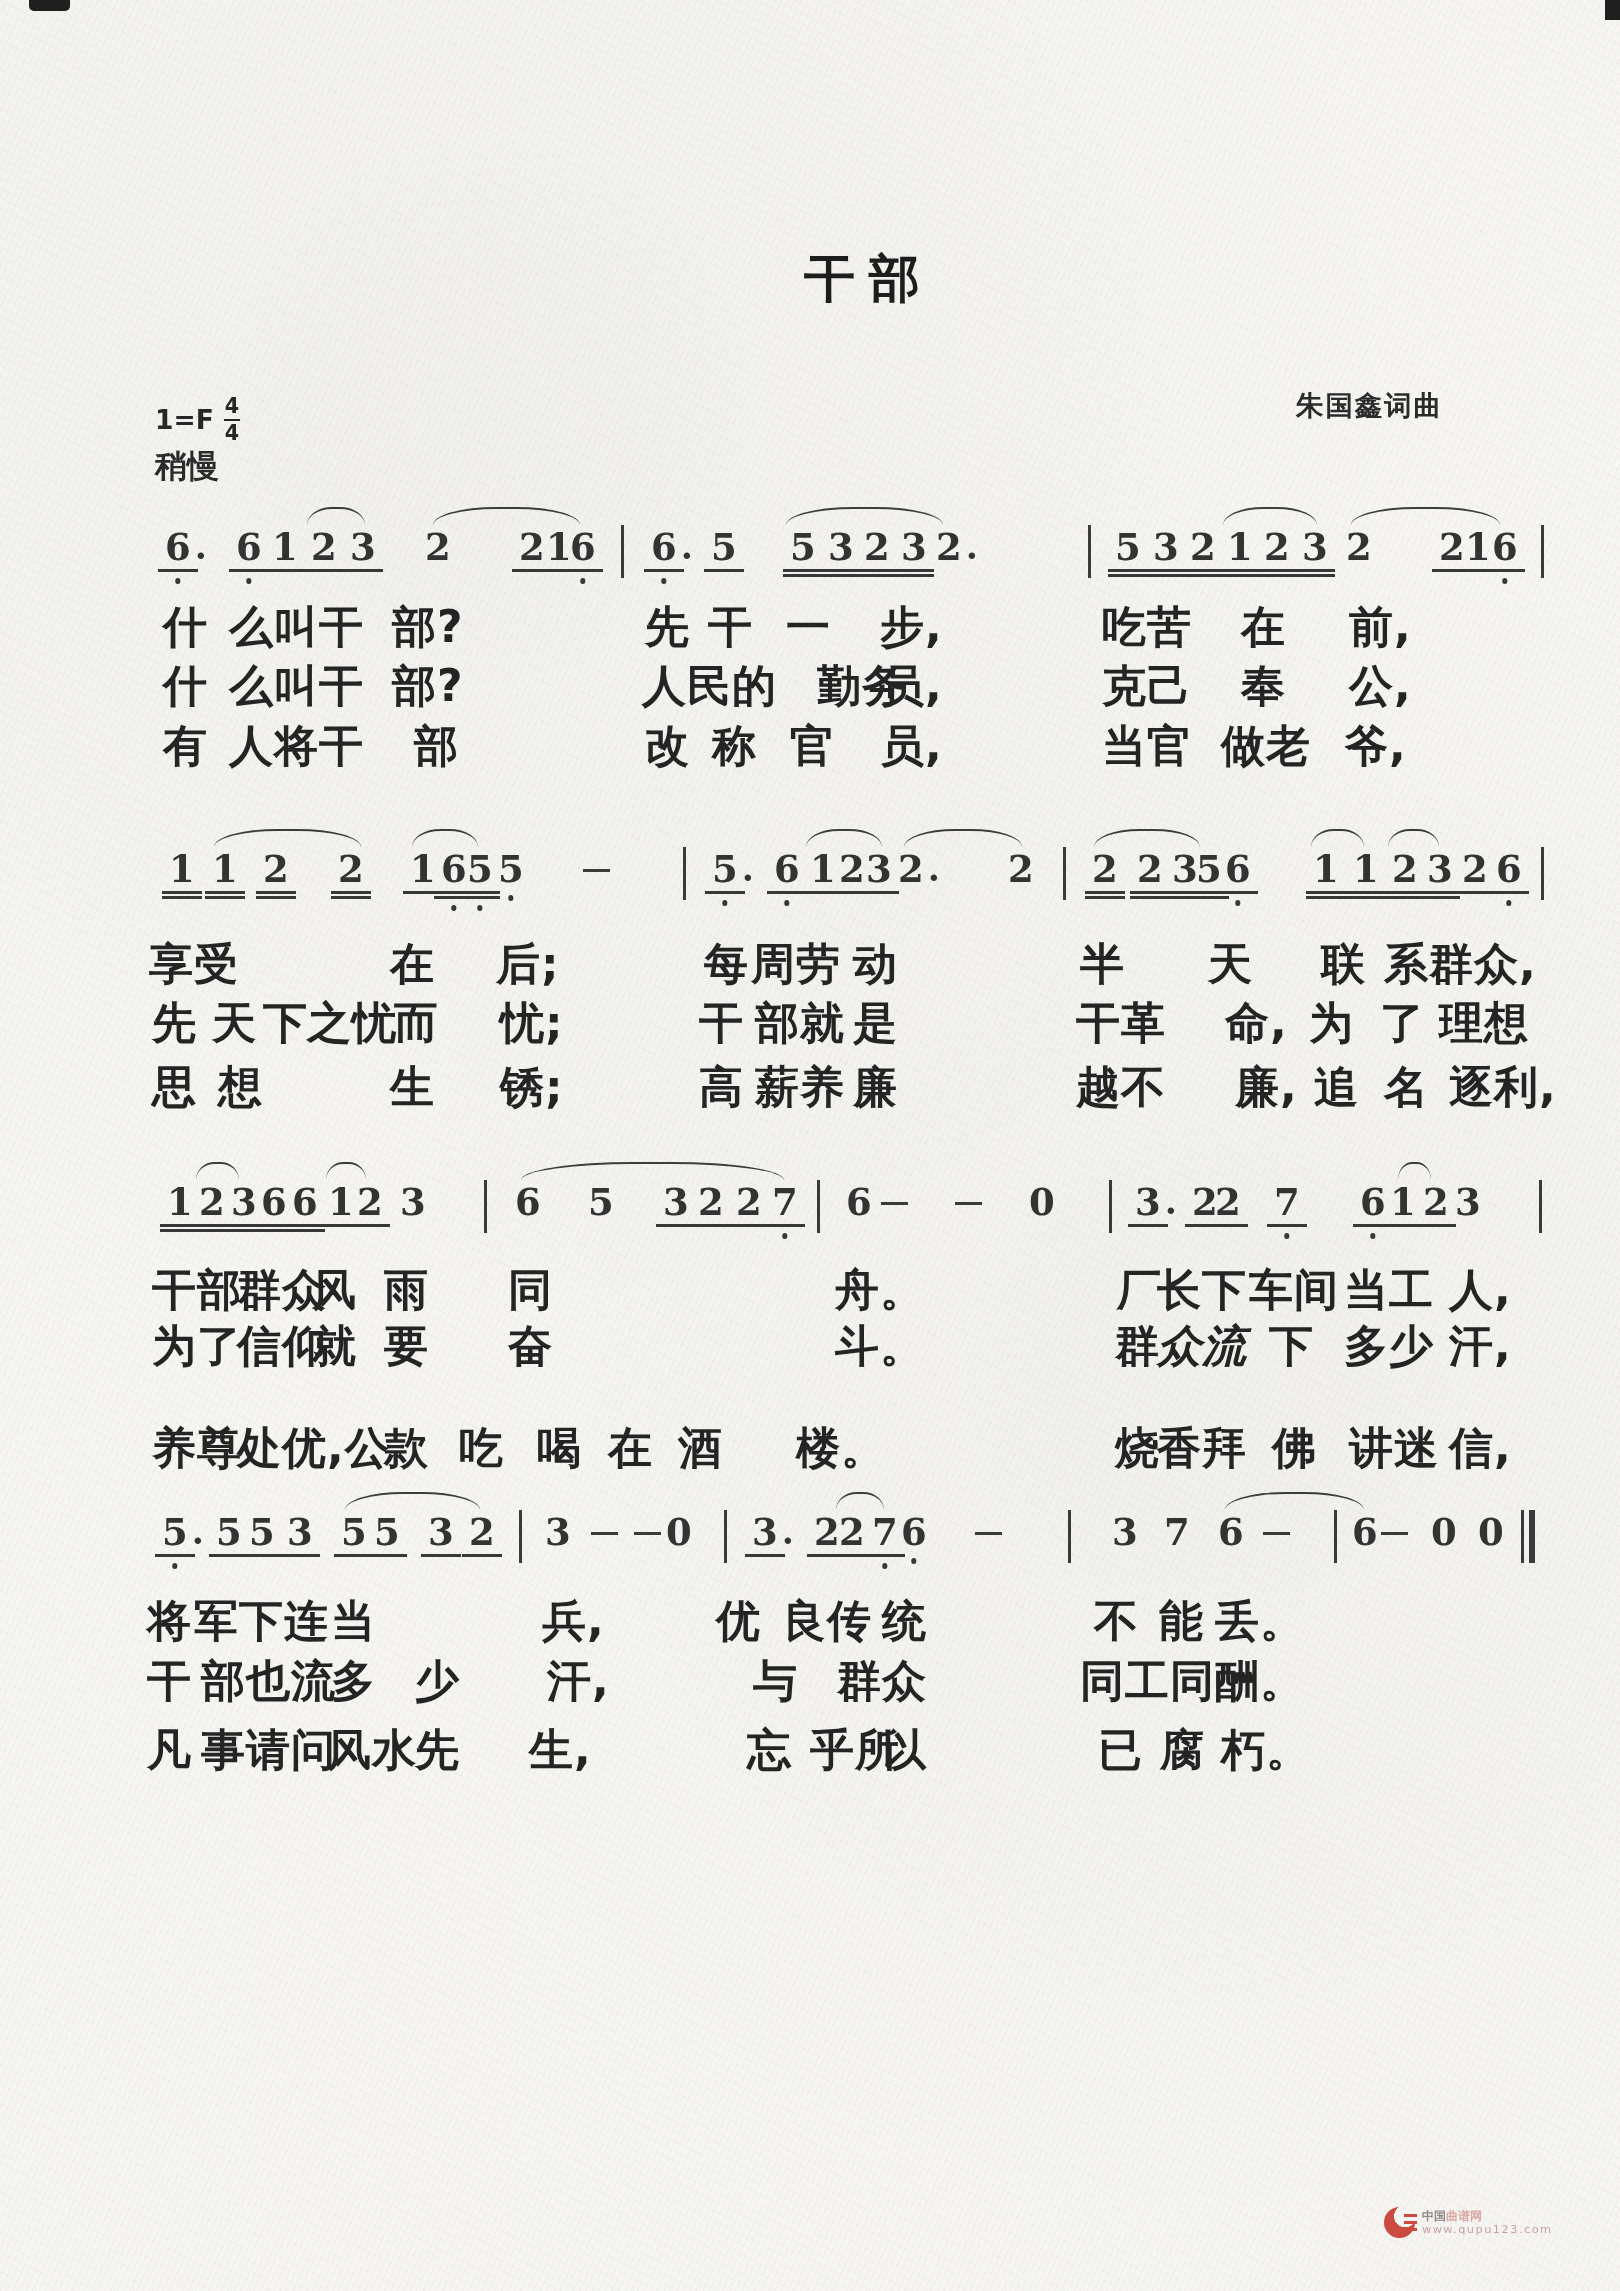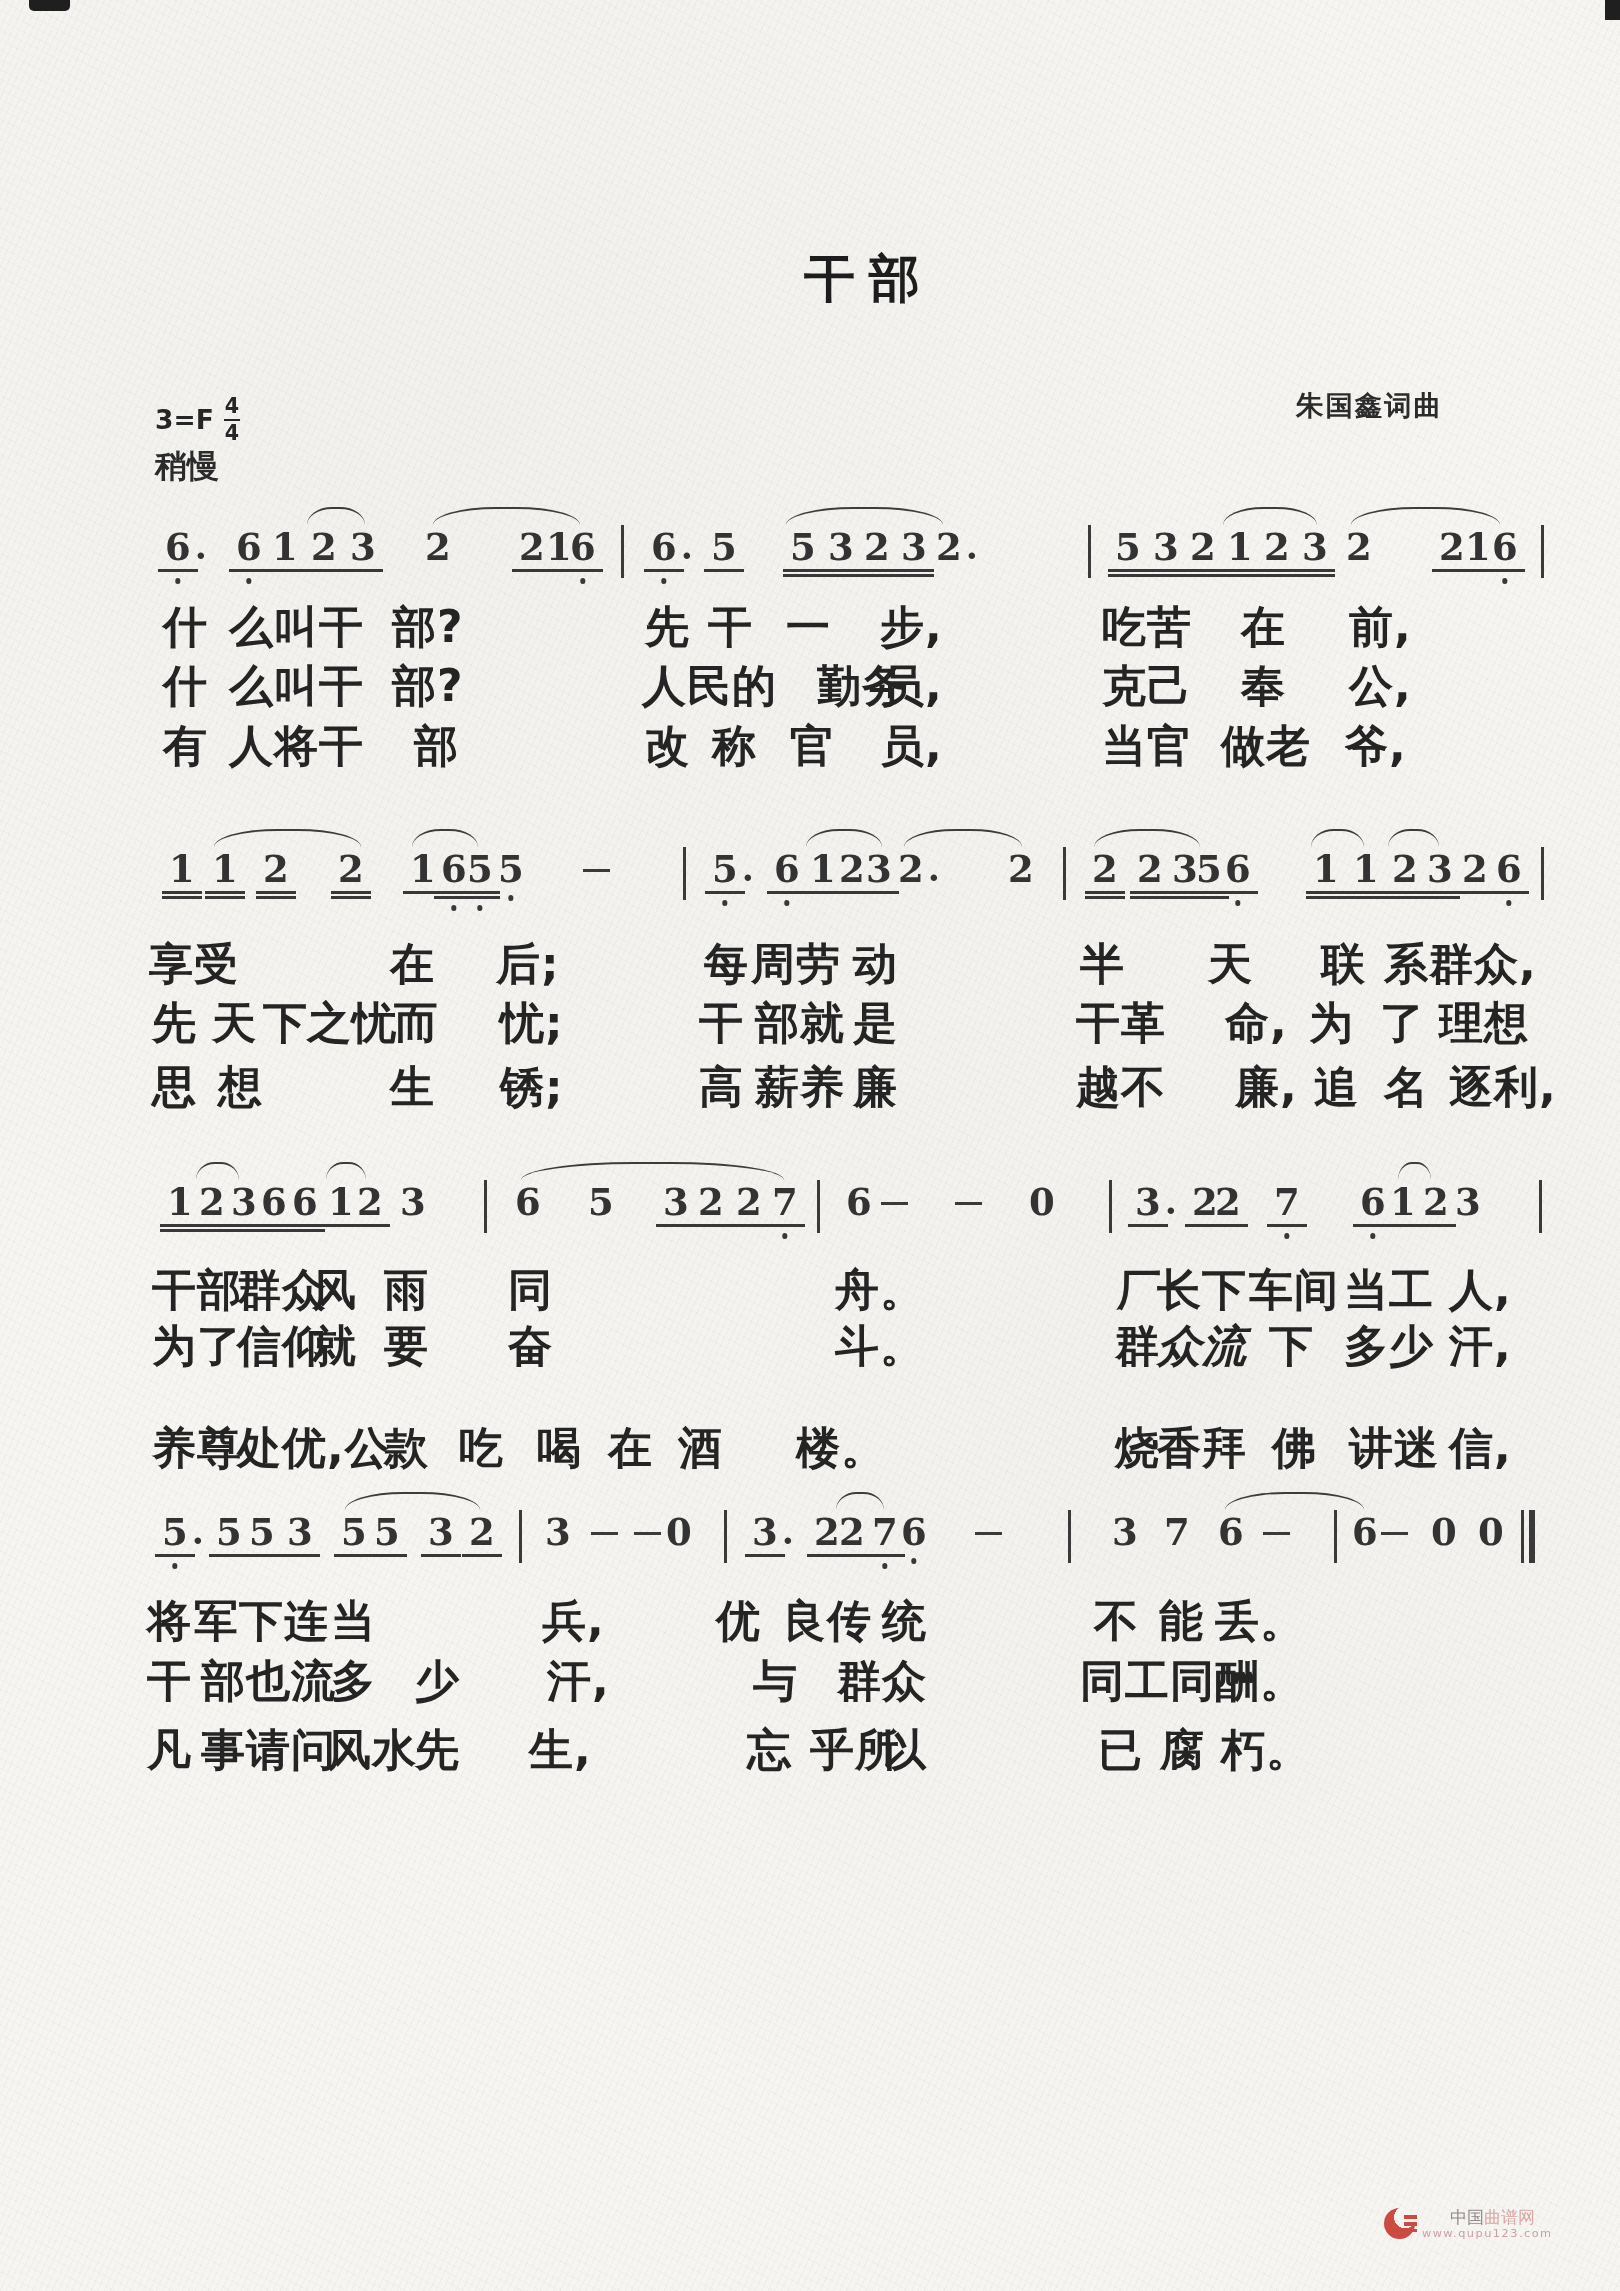--- a/index.html
+++ b/index.html
@@ -44,36 +44,36 @@
         border-radius:55% 55% 0 0/130% 130% 0 0;}
   .lyric-row{position:absolute;left:0;width:100%;height:51px;}
   .seg{position:absolute;top:0;font-size:44px;line-height:1.05;font-weight:600;color:#242424;
        white-space:pre;letter-spacing:1px;}
   .wm{position:absolute;left:1384px;top:2207px;display:flex;align-items:center;gap:6.9px;}
   .wm-logo{position:relative;width:31px;height:31px;border-radius:50%;flex:0 0 auto;
            background:radial-gradient(circle at 68% 30%, #f6f5f1 0 36%, #cb4a42 37%);}
   .wm-logo i{position:absolute;left:19.6px;width:13.7px;height:3.4px;background:#cb4a42;}
   .wm-logo i:nth-child(1){top:6.9px;}.wm-logo i:nth-child(2){top:13.7px;}.wm-logo i:nth-child(3){top:20.6px;}
   .wm-text{display:flex;flex-direction:column;line-height:1.2;}
-  .wm-cn{font-size:17px;font-weight:400;white-space:nowrap;margin-left:28px;}
+  .wm-cn{font-size:12px;font-weight:700;white-space:nowrap;}
   .wm-cn .c1{color:#928889;}
   .wm-cn .c2{color:#d9a8a4;}
   .wm-url{font-size:11.3px;color:#c9a0a4;letter-spacing:1.5px;}
 </style>
 </head>
 <body>
 
 <div class="sheet">
   <div class="artifact a1"></div>
   <div class="artifact a2"></div>
 
   <h1 class="title">干部</h1>
 
   <div class="keysig">
-    <span>3=F</span>
+    <span>1=F</span>
     <span class="frac">
       <span>4</span>
       <i class="fbar"></i>
       <span>4</span>
     </span>
   </div>
 
   <div class="tempo">稍慢</div>
   <div class="credit">朱国鑫词曲</div>
 

